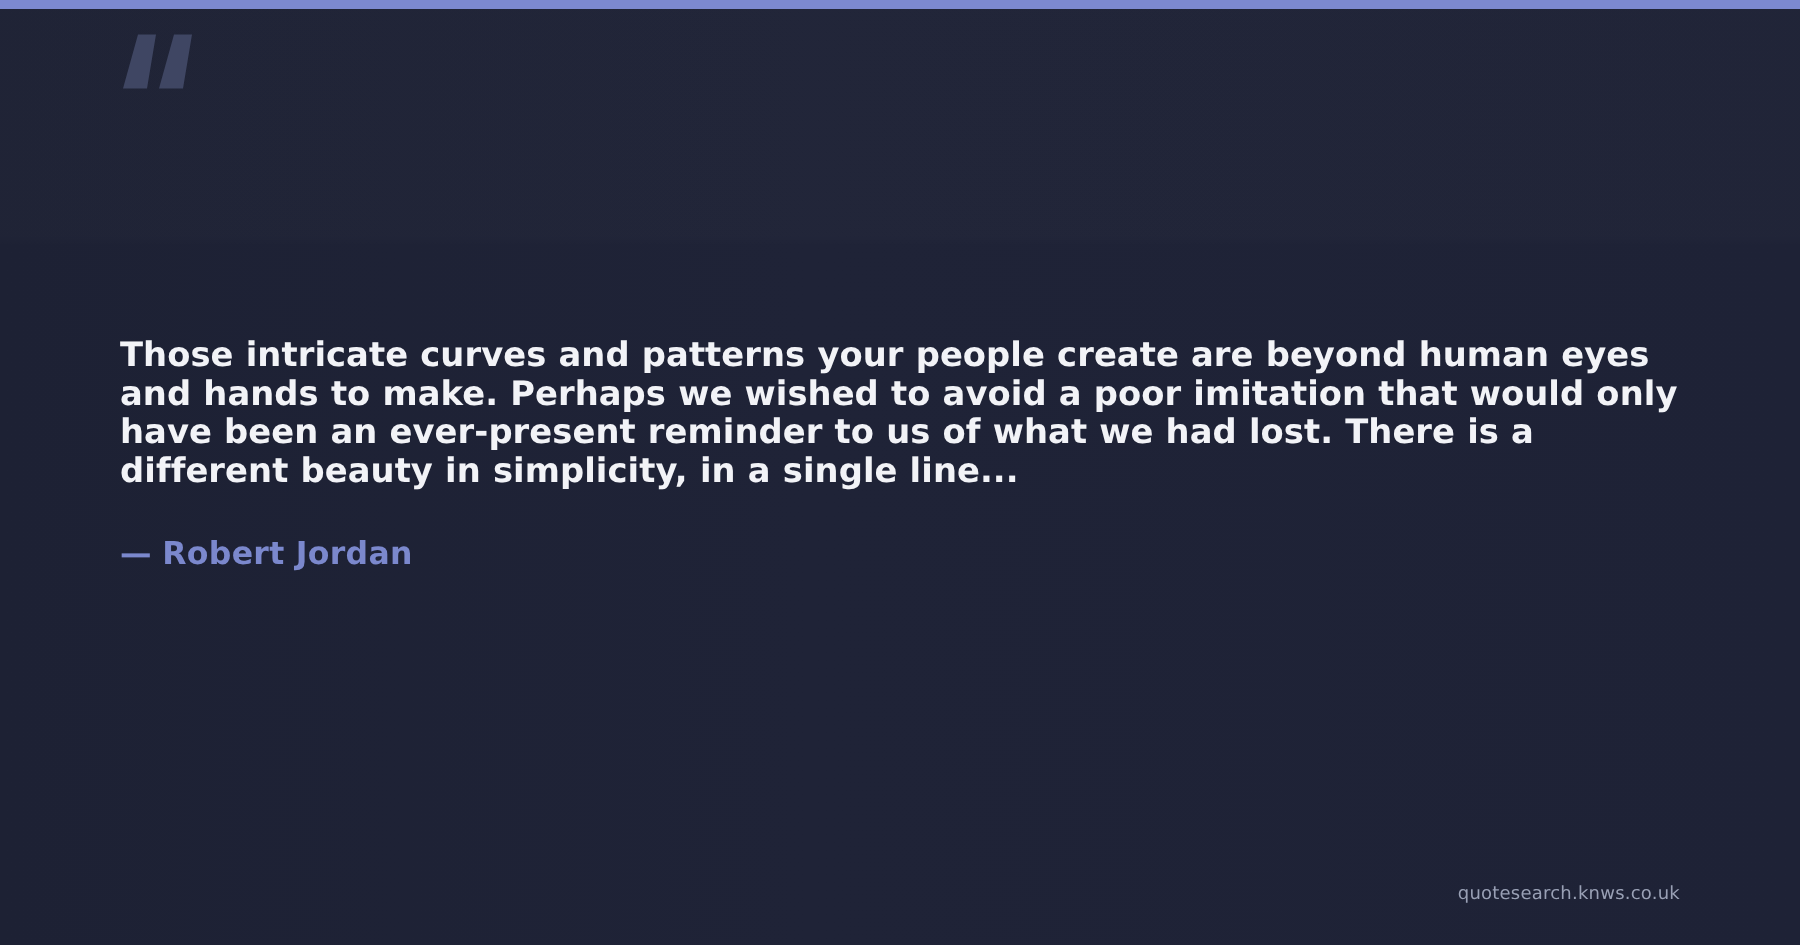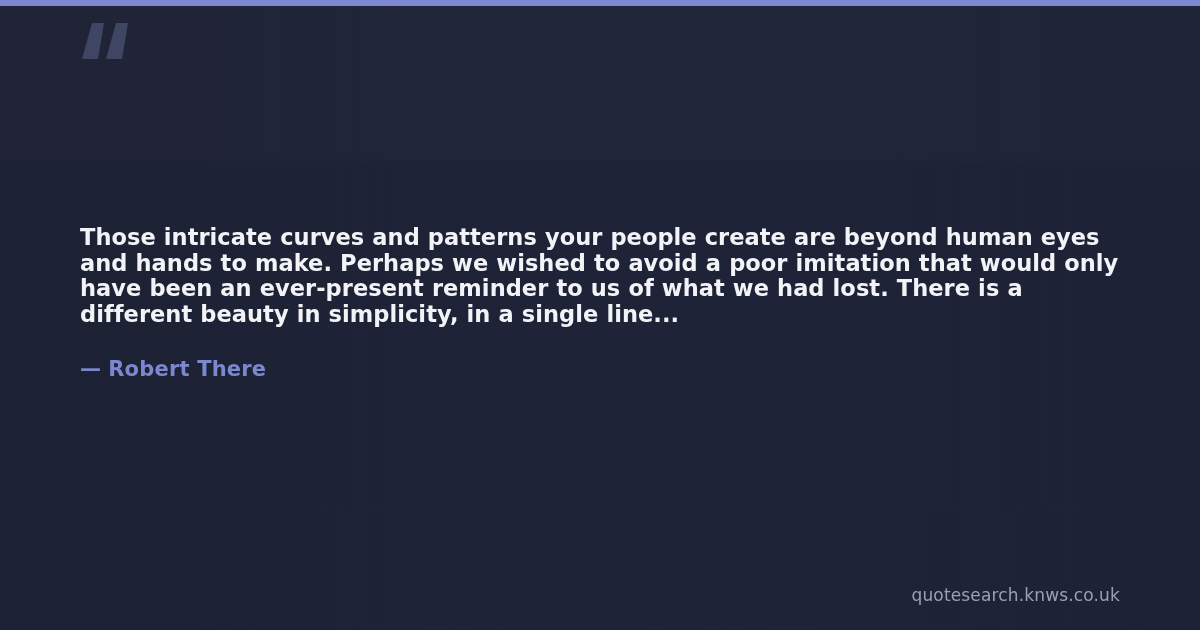--- a/index.html
+++ b/index.html
@@ -84,21 +84,21 @@
   .attribution .dash {
     display: inline-block;
     margin-right: 7px;
   }
 
   .site-url {
     position: absolute;
     right: 80px;
     bottom: 26px;
     margin: 0;
-    font-size: 17px;
+    font-size: 12px;
     line-height: 18px;
     font-weight: 400;
     color: #99a0b5;
     letter-spacing: 0.15px;
     white-space: nowrap;
   }
 </style>
 </head>
 <body>
 
@@ -110,19 +110,19 @@
     <svg width="56" height="48" viewBox="0 0 56 48" xmlns="http://www.w3.org/2000/svg">
       <path d="M2 38 L12 2 L24 2 L18 38 Z" fill="#3f4663"></path>
       <path d="M26 38 L36 2 L48 2 L42 38 Z" fill="#3f4663"></path>
     </svg>
   </div>
 
   <div class="content">
     <p class="quote-text">Those intricate curves and patterns your people create are beyond human eyes and hands to make. Perhaps we wished to avoid a poor imitation that would only have been an ever-present reminder to us of what we had lost. There is a different beauty in simplicity, in a single line...</p>
 
     <p class="attribution">
-      <span class="dash">—</span><span>Robert There</span>
+      <span class="dash">—</span><span>Robert Jordan</span>
     </p>
   </div>
 
   <p class="site-url">quotesearch.knws.co.uk</p>
 
 </div>
 
 </body></html>

